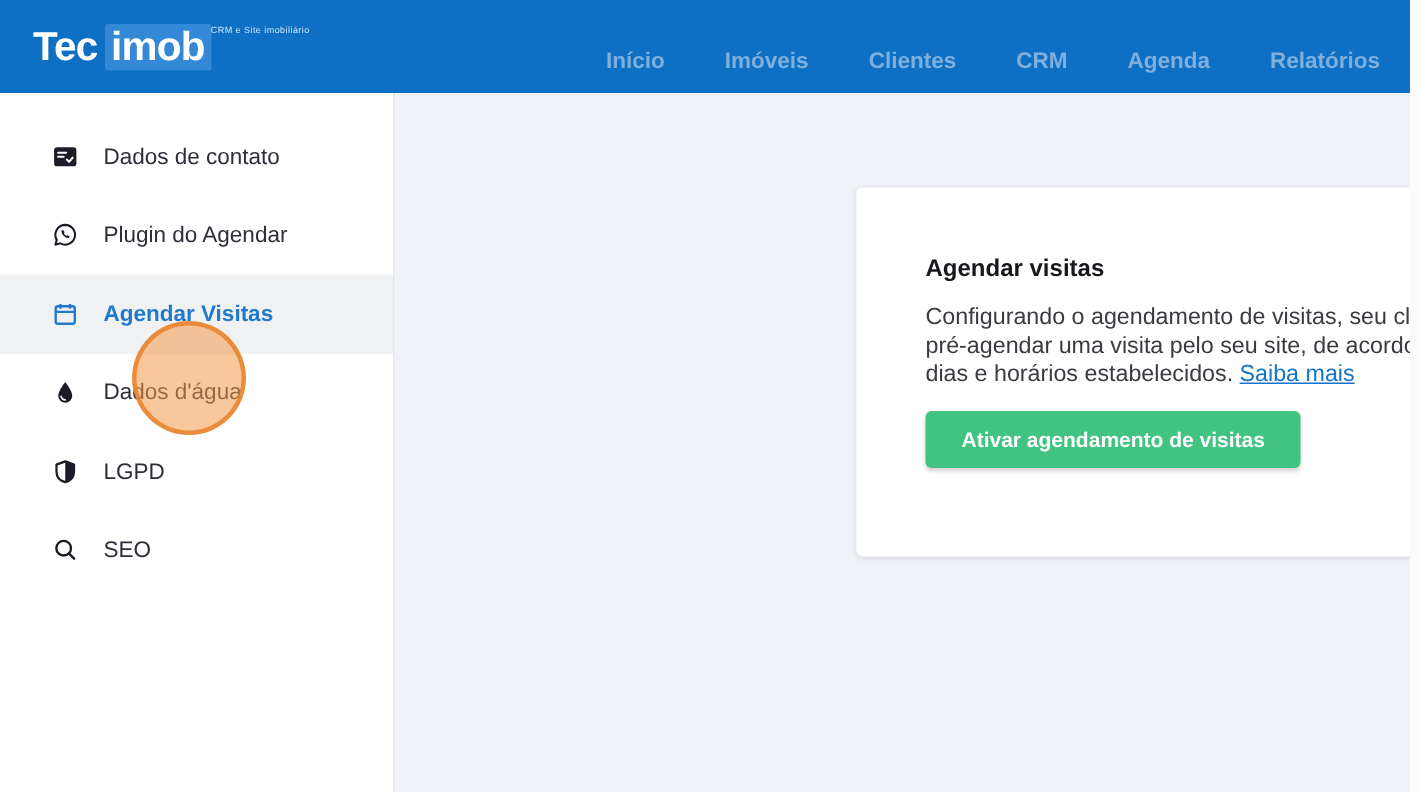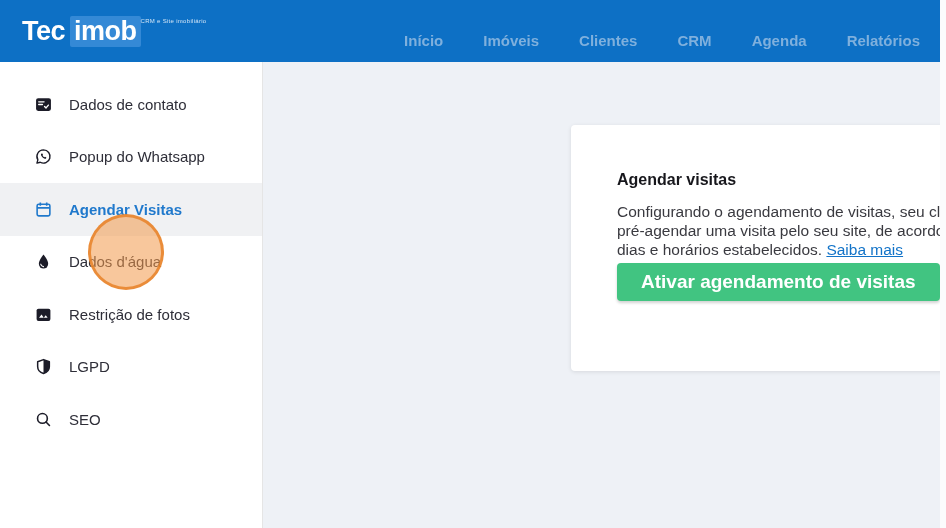--- a/index.html
+++ b/index.html
@@ -73,23 +73,23 @@
     position:absolute;left:307px;top:63px;width:470px;height:246px;
     background:var(--card-bg);border-radius:4px;
     box-shadow:0 1px 4px rgba(0,0,0,0.10);
     padding:45px 46px;
   }
   .card-title{font-size:16px;font-weight:bold;color:var(--text-dark);line-height:20px;}
   .card-desc{margin-top:12px;font-size:15.5px;color:var(--text-body);}
   .card-desc .line{white-space:nowrap;line-height:19px;}
   .card-link{color:var(--link-blue);text-decoration:underline;cursor:pointer;}
   .card-button{
-    margin-top:4px;height:38px;padding:0 24px;border:none;border-radius:4px;
+    margin-top:15px;height:38px;padding:0 24px;border:none;border-radius:4px;
     background:var(--button-green);color:var(--button-text);
-    font-family:"Liberation Sans", sans-serif;font-size:19px;font-weight:bold;
+    font-family:"Liberation Sans", sans-serif;font-size:14px;font-weight:bold;
     cursor:pointer;box-shadow:0 2px 3px rgba(0,0,0,0.18);
   }
   
   .scrollbar-strip{
     position:absolute;right:0;top:0;width:6px;height:528px;background:var(--scrollbar-bg);
     z-index:10;
   }
 </style>
 </head>
 <body>
@@ -127,21 +127,21 @@
     </li>
 
 
     <li class="sidebar-item">
       <span class="icn">
         <svg viewBox="0 0 16 16" fill="none" stroke="currentColor" stroke-width="1.3">
             <path d="M8 1.8a6.2 6.2 0 0 0-5.3 9.4L1.8 14.2l3.1-.8A6.2 6.2 0 1 0 8 1.8z" stroke-linejoin="round"></path>
             <path d="M5.7 5.4c-.3.8.2 2.2 1.3 3.3 1.1 1.1 2.5 1.6 3.3 1.3l.4-1-1.3-.7-.6.5c-.5-.2-1.5-1.2-1.7-1.7l.5-.6-.7-1.3z" fill="currentColor" stroke="none"></path>
           </svg>
       </span>
-      <span>Popup do Whatsapp</span>
+      <span>Plugin do Agendar</span>
     </li>
 
     <li class="sidebar-item active">
       <span class="icn">
         <svg viewBox="0 0 16 16" fill="none" stroke="currentColor" stroke-width="1.5">
             <rect x="2" y="3" width="12" height="11" rx="1.5"></rect>
             <path d="M5 1.5v3M11 1.5v3M2 6.5h12"></path>
           </svg>
       </span>
       <span>Agendar Visitas</span>
@@ -151,30 +151,20 @@
       <span class="icn">
         <svg viewBox="0 0 16 16">
             <path d="M8 1.5C8 1.5 3.6 7 3.6 10.2a4.4 4.4 0 0 0 8.8 0C12.4 7 8 1.5 8 1.5z" fill="currentColor"></path>
             <path d="M8 12.8a2.8 2.8 0 0 1-2.6-2.3" stroke="#fff" stroke-width="1" fill="none" stroke-linecap="round"></path>
           </svg>
       </span>
       <span>Dados d'água</span>
     </li>
 
 
-    <li class="sidebar-item">
-      <span class="icn">
-        <svg viewBox="0 0 16 16">
-            <rect x="1.5" y="2.5" width="13" height="11.5" rx="1.8" fill="currentColor"></rect>
-            <path d="M3.8 11l2.4-3 2 3z" fill="#fff"></path>
-            <path d="M8.3 11l1.8-2.2 1.8 2.2z" fill="#fff"></path>
-          </svg>
-      </span>
-      <span>Restrição de fotos</span>
-    </li>
 
     <li class="sidebar-item">
       <span class="icn">
         <svg viewBox="0 0 16 16">
             <path d="M8 1.5l5.5 2V8c0 3.4-2.4 5.7-5.5 6.5C4.9 13.7 2.5 11.4 2.5 8V3.5z" fill="none" stroke="currentColor" stroke-width="1.4" stroke-linejoin="round"></path>
             <path d="M8 1.5l5.5 2V8c0 3.4-2.4 5.7-5.5 6.5z" fill="currentColor"></path>
           </svg>
       </span>
       <span>LGPD</span>
     </li>

